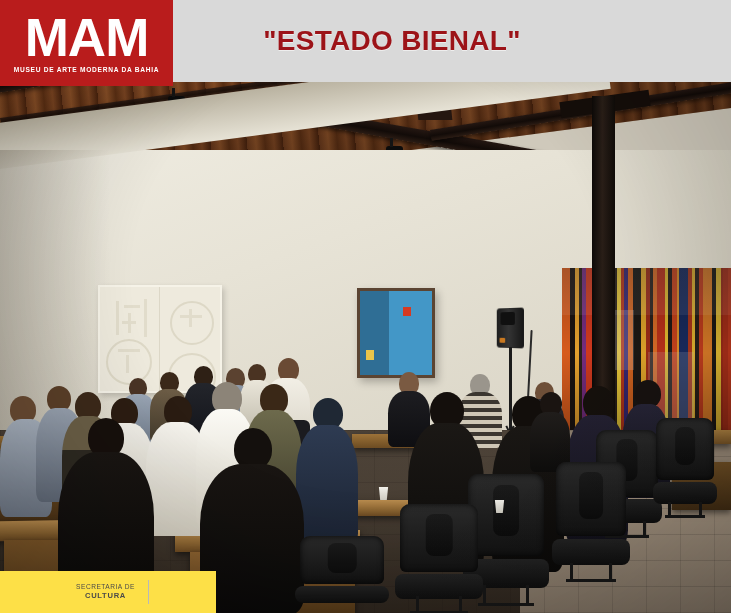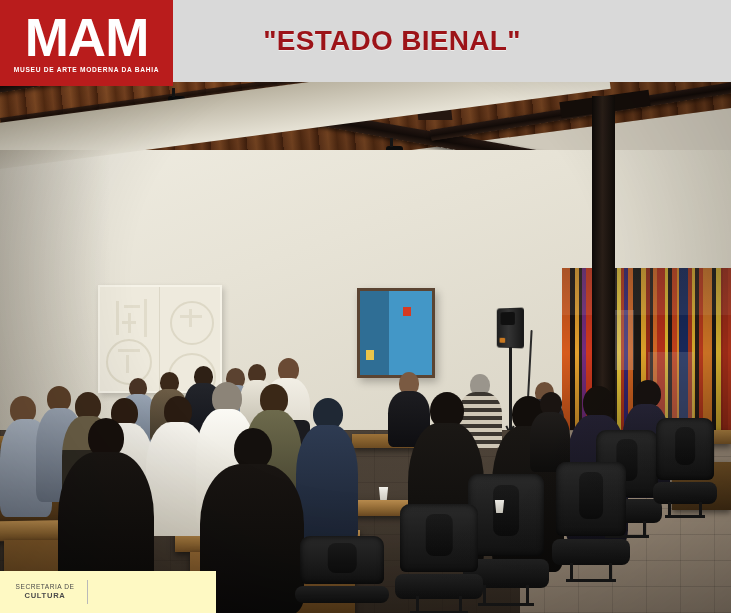--- a/index.html
+++ b/index.html
@@ -325,22 +325,22 @@
   #header-title span {
     color:#9c1318;
     font-size:28px; font-weight:bold; letter-spacing:.3px;
     font-family:"Liberation Sans", sans-serif;
     text-shadow: 0 1px 0 rgba(255,255,255,.55);
   }
 
   
   #footer-bar {
     position:absolute; left:0; top:571px; width:216px; height:42px;
-    background:#fef9c3; z-index:22;
-    display:flex; align-items:center;
+    background:#fde047; z-index:22;
+    display:flex; align-items:center;justify-content:center;
   }
   #sec-cultura {
     width:86px; text-align:center; color:#4a4a4a;
     line-height:1.25; padding-left:4px;
   }
   #sec-cultura .l1 { font-size:6.6px; letter-spacing:.5px; }
   #sec-cultura .l2 { font-size:7.6px; font-weight:bold; letter-spacing:.7px; }
   #footer-div {
     width:1px; height:24px; background:#b9b9b9; margin:0 7px 0 1px;
   }

